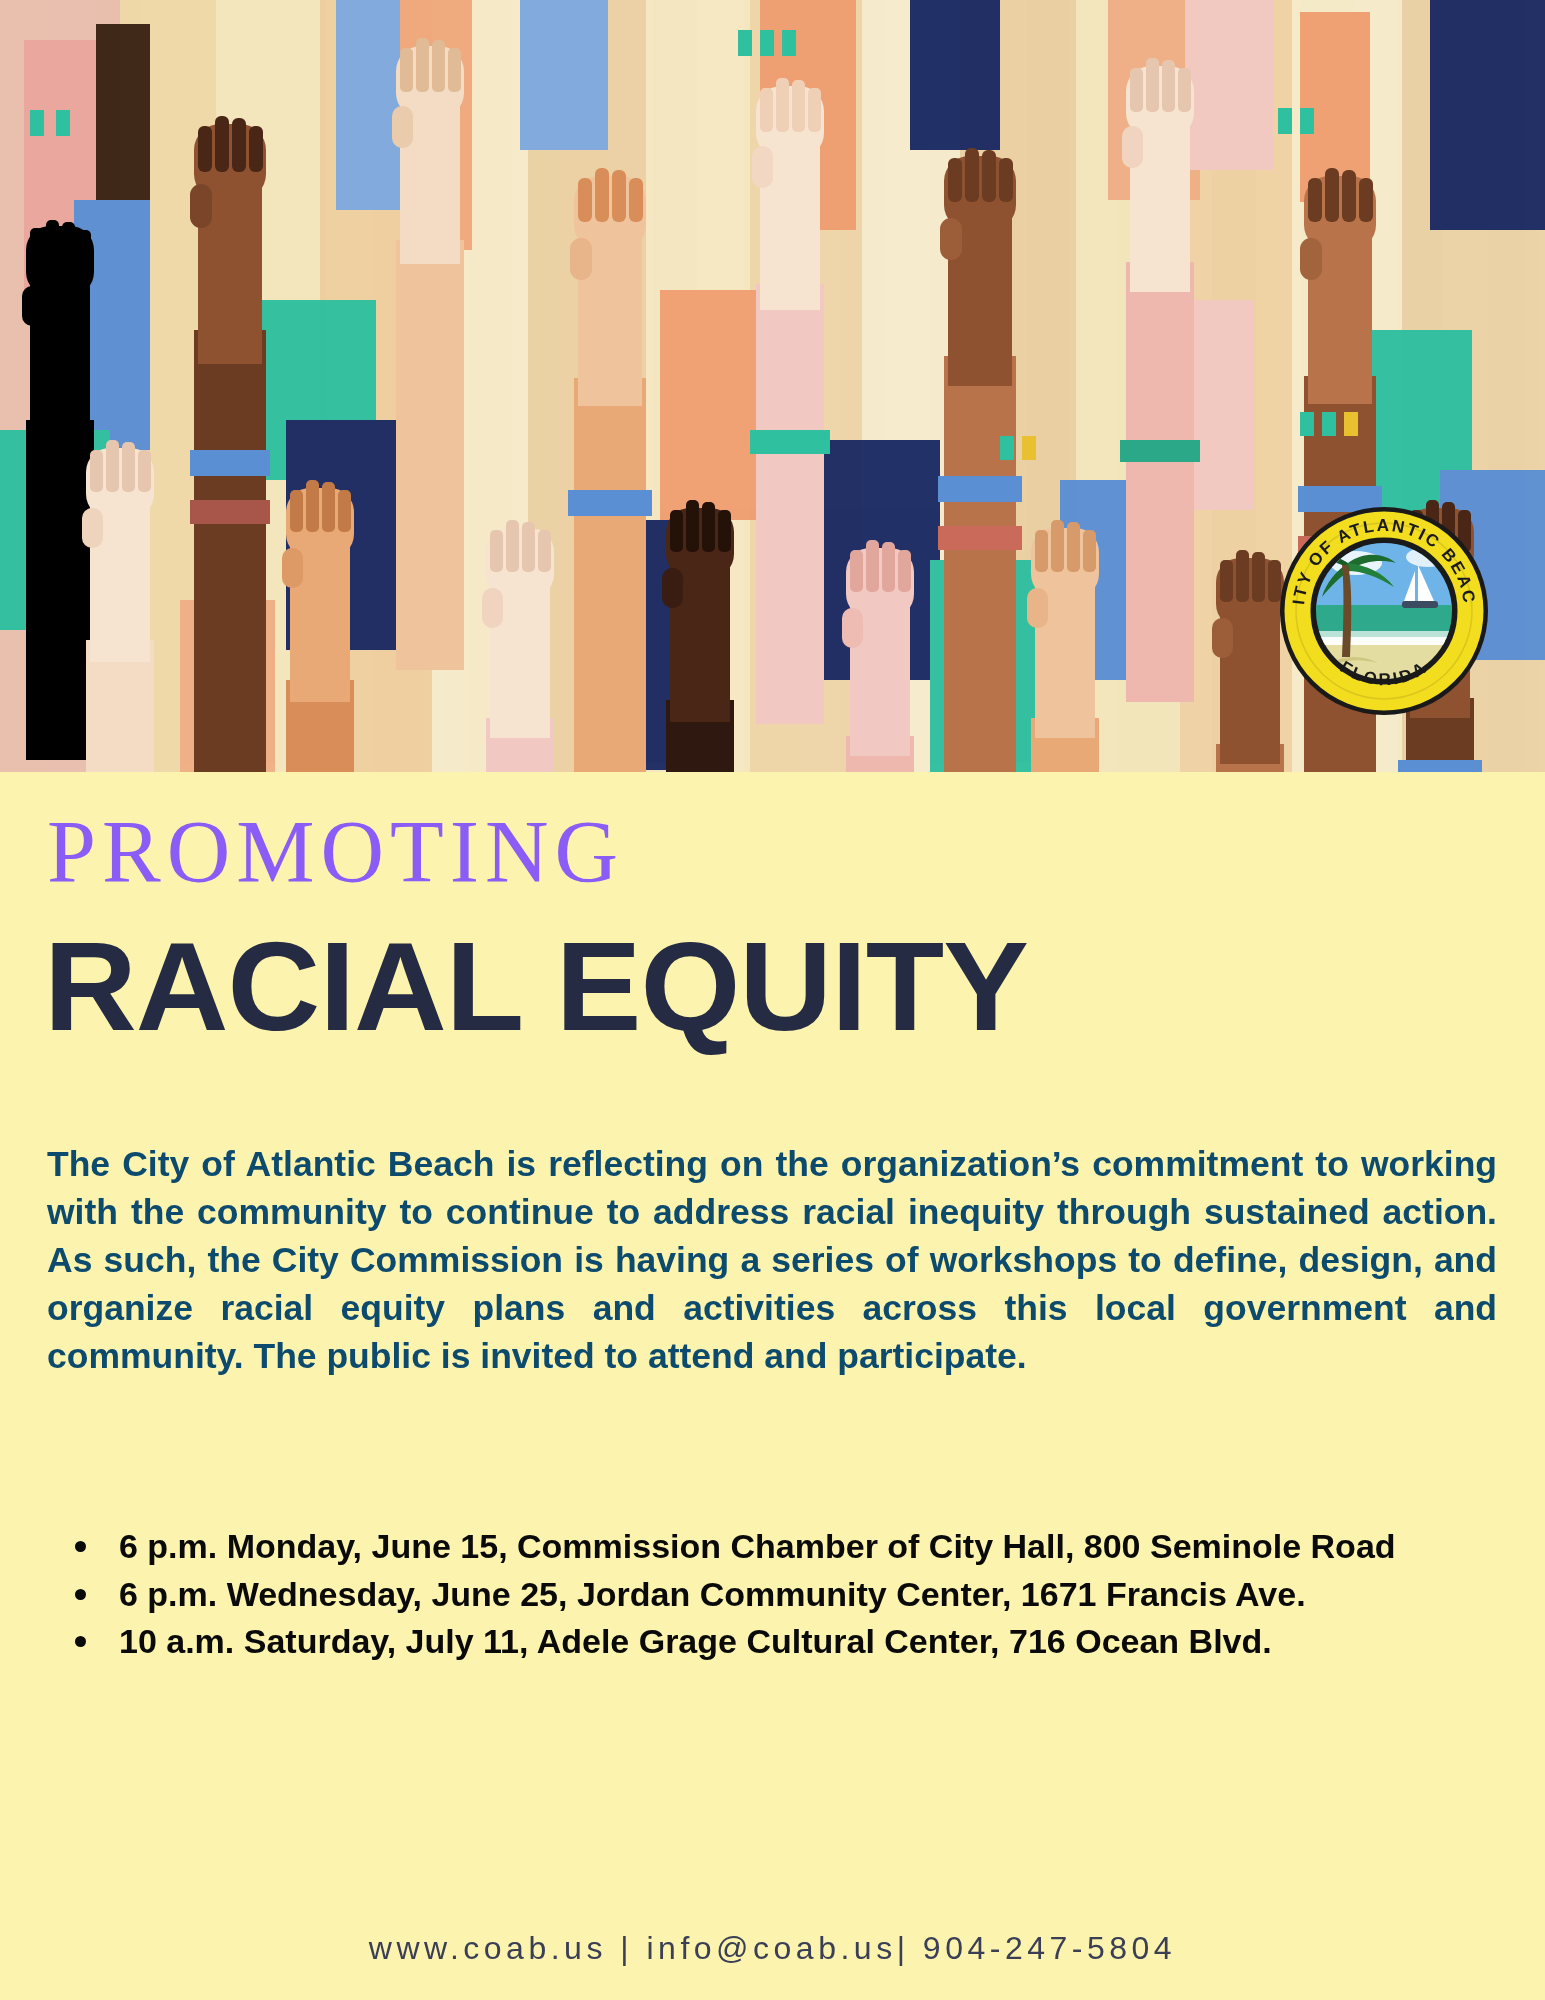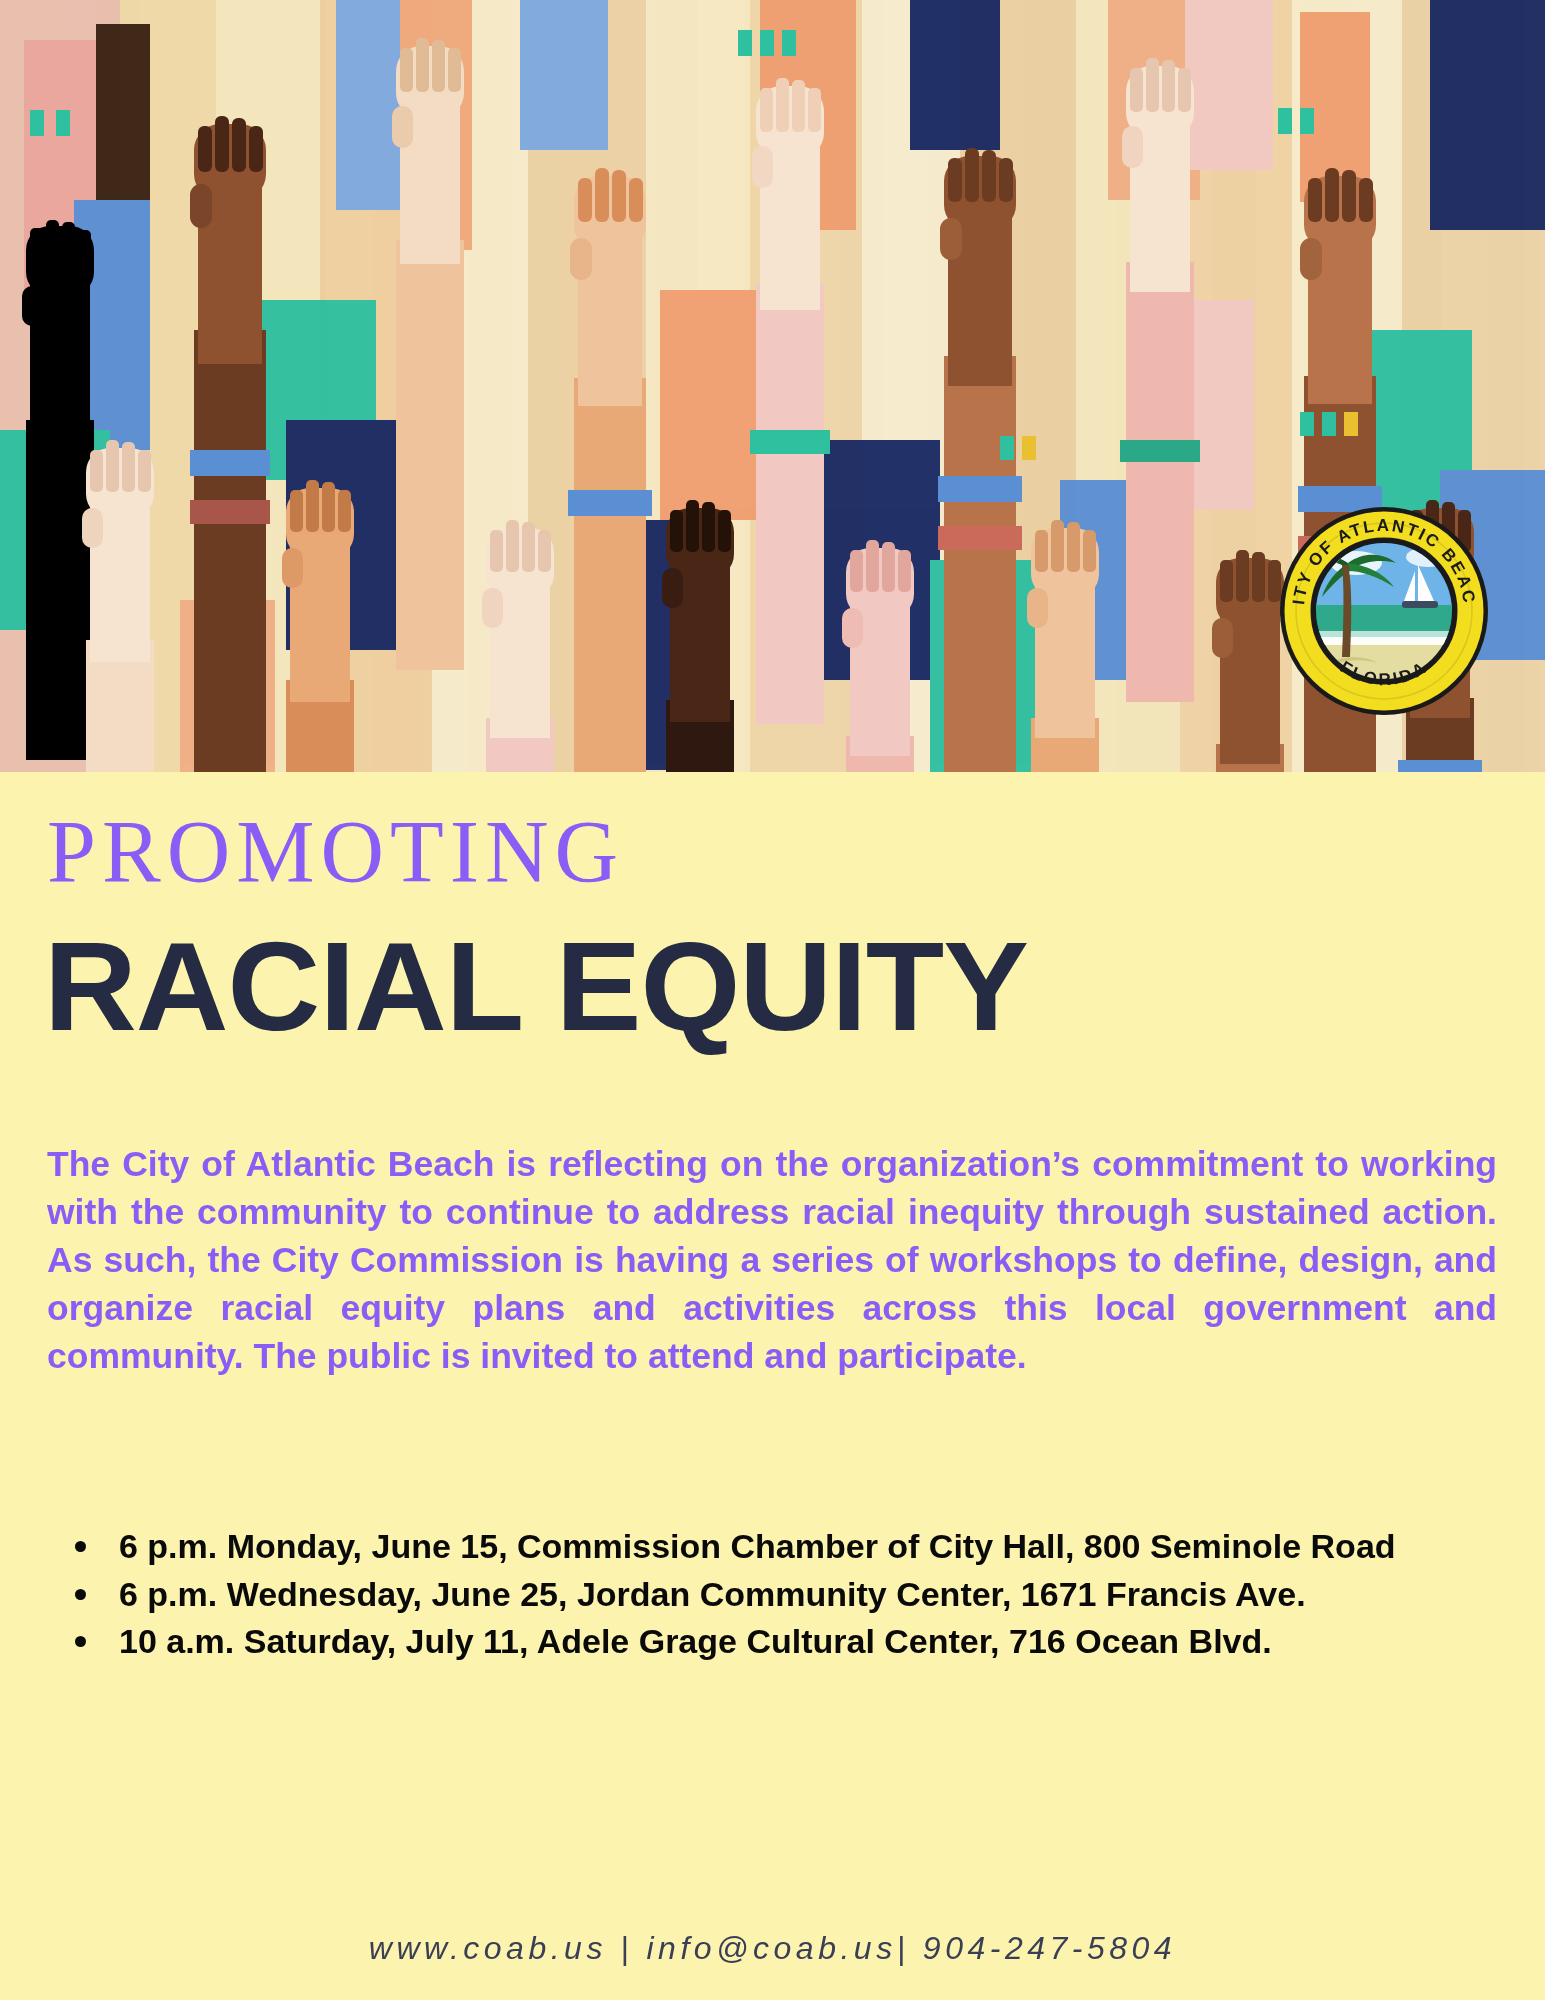--- a/index.html
+++ b/index.html
@@ -83,21 +83,21 @@
   }
   .body-copy {
     position: absolute;
     left: 47px;
     top: 368px;
     width: 1450px;
     font-family: "Liberation Sans", sans-serif;
     font-size: 35.5px;
     font-weight: bold;
     line-height: 1.355;
-    color: #8b5cf6;
+    color: #0c4a6e;
     text-align: justify;
     text-justify: inter-word;
   }
 
   .event-list {
     position: absolute;
     left: 47px;
     top: 752px;
     width: 1440px;
     margin: 0;
@@ -130,21 +130,20 @@
     left: 0;
     top: 1158px;
     width: 1545px;
     text-align: center;
     font-family: "Liberation Sans", sans-serif;
     font-size: 32px;
     font-weight: normal;
     letter-spacing: 4.5px;
     color: #3A3F55;
     white-space: nowrap;
-    font-style: italic;
   }
 </style>
 </head>
 <body>
 
 <div id="poster">
 
   <div class="hero">
     <div class="hero-bg"></div>
     <svg width="1545" height="772" viewBox="0 0 1545 772" aria-hidden="true">

